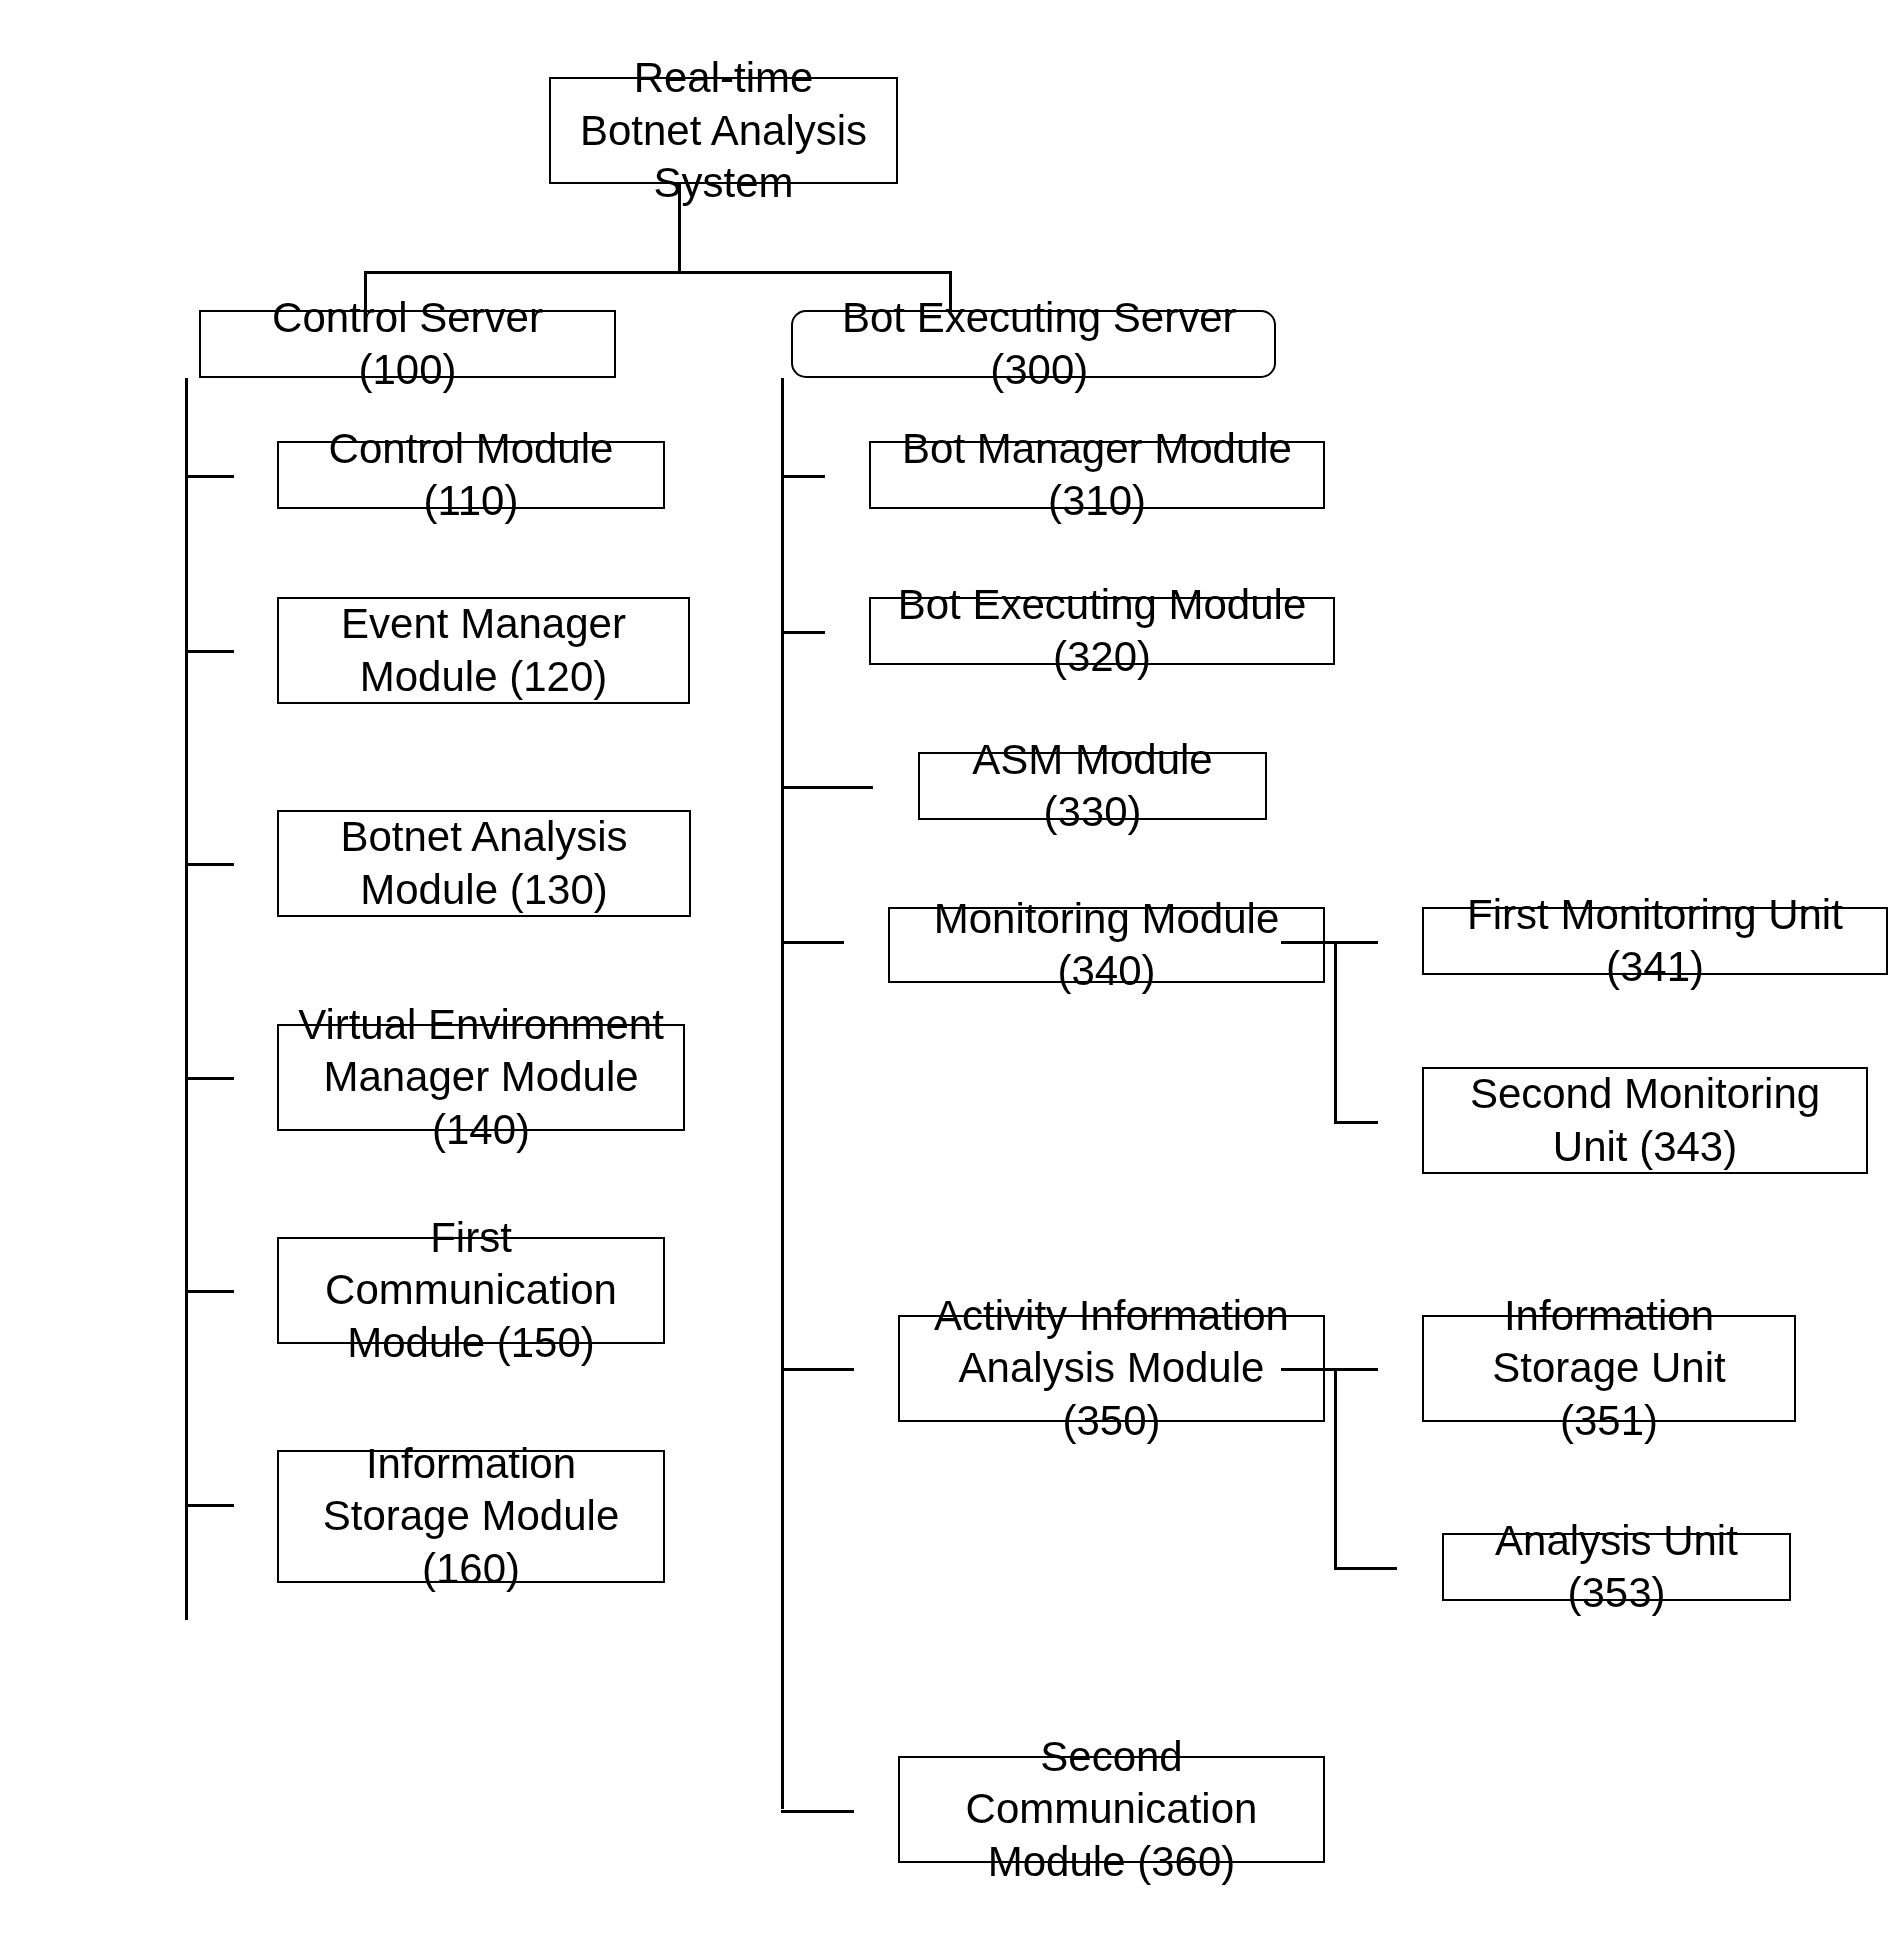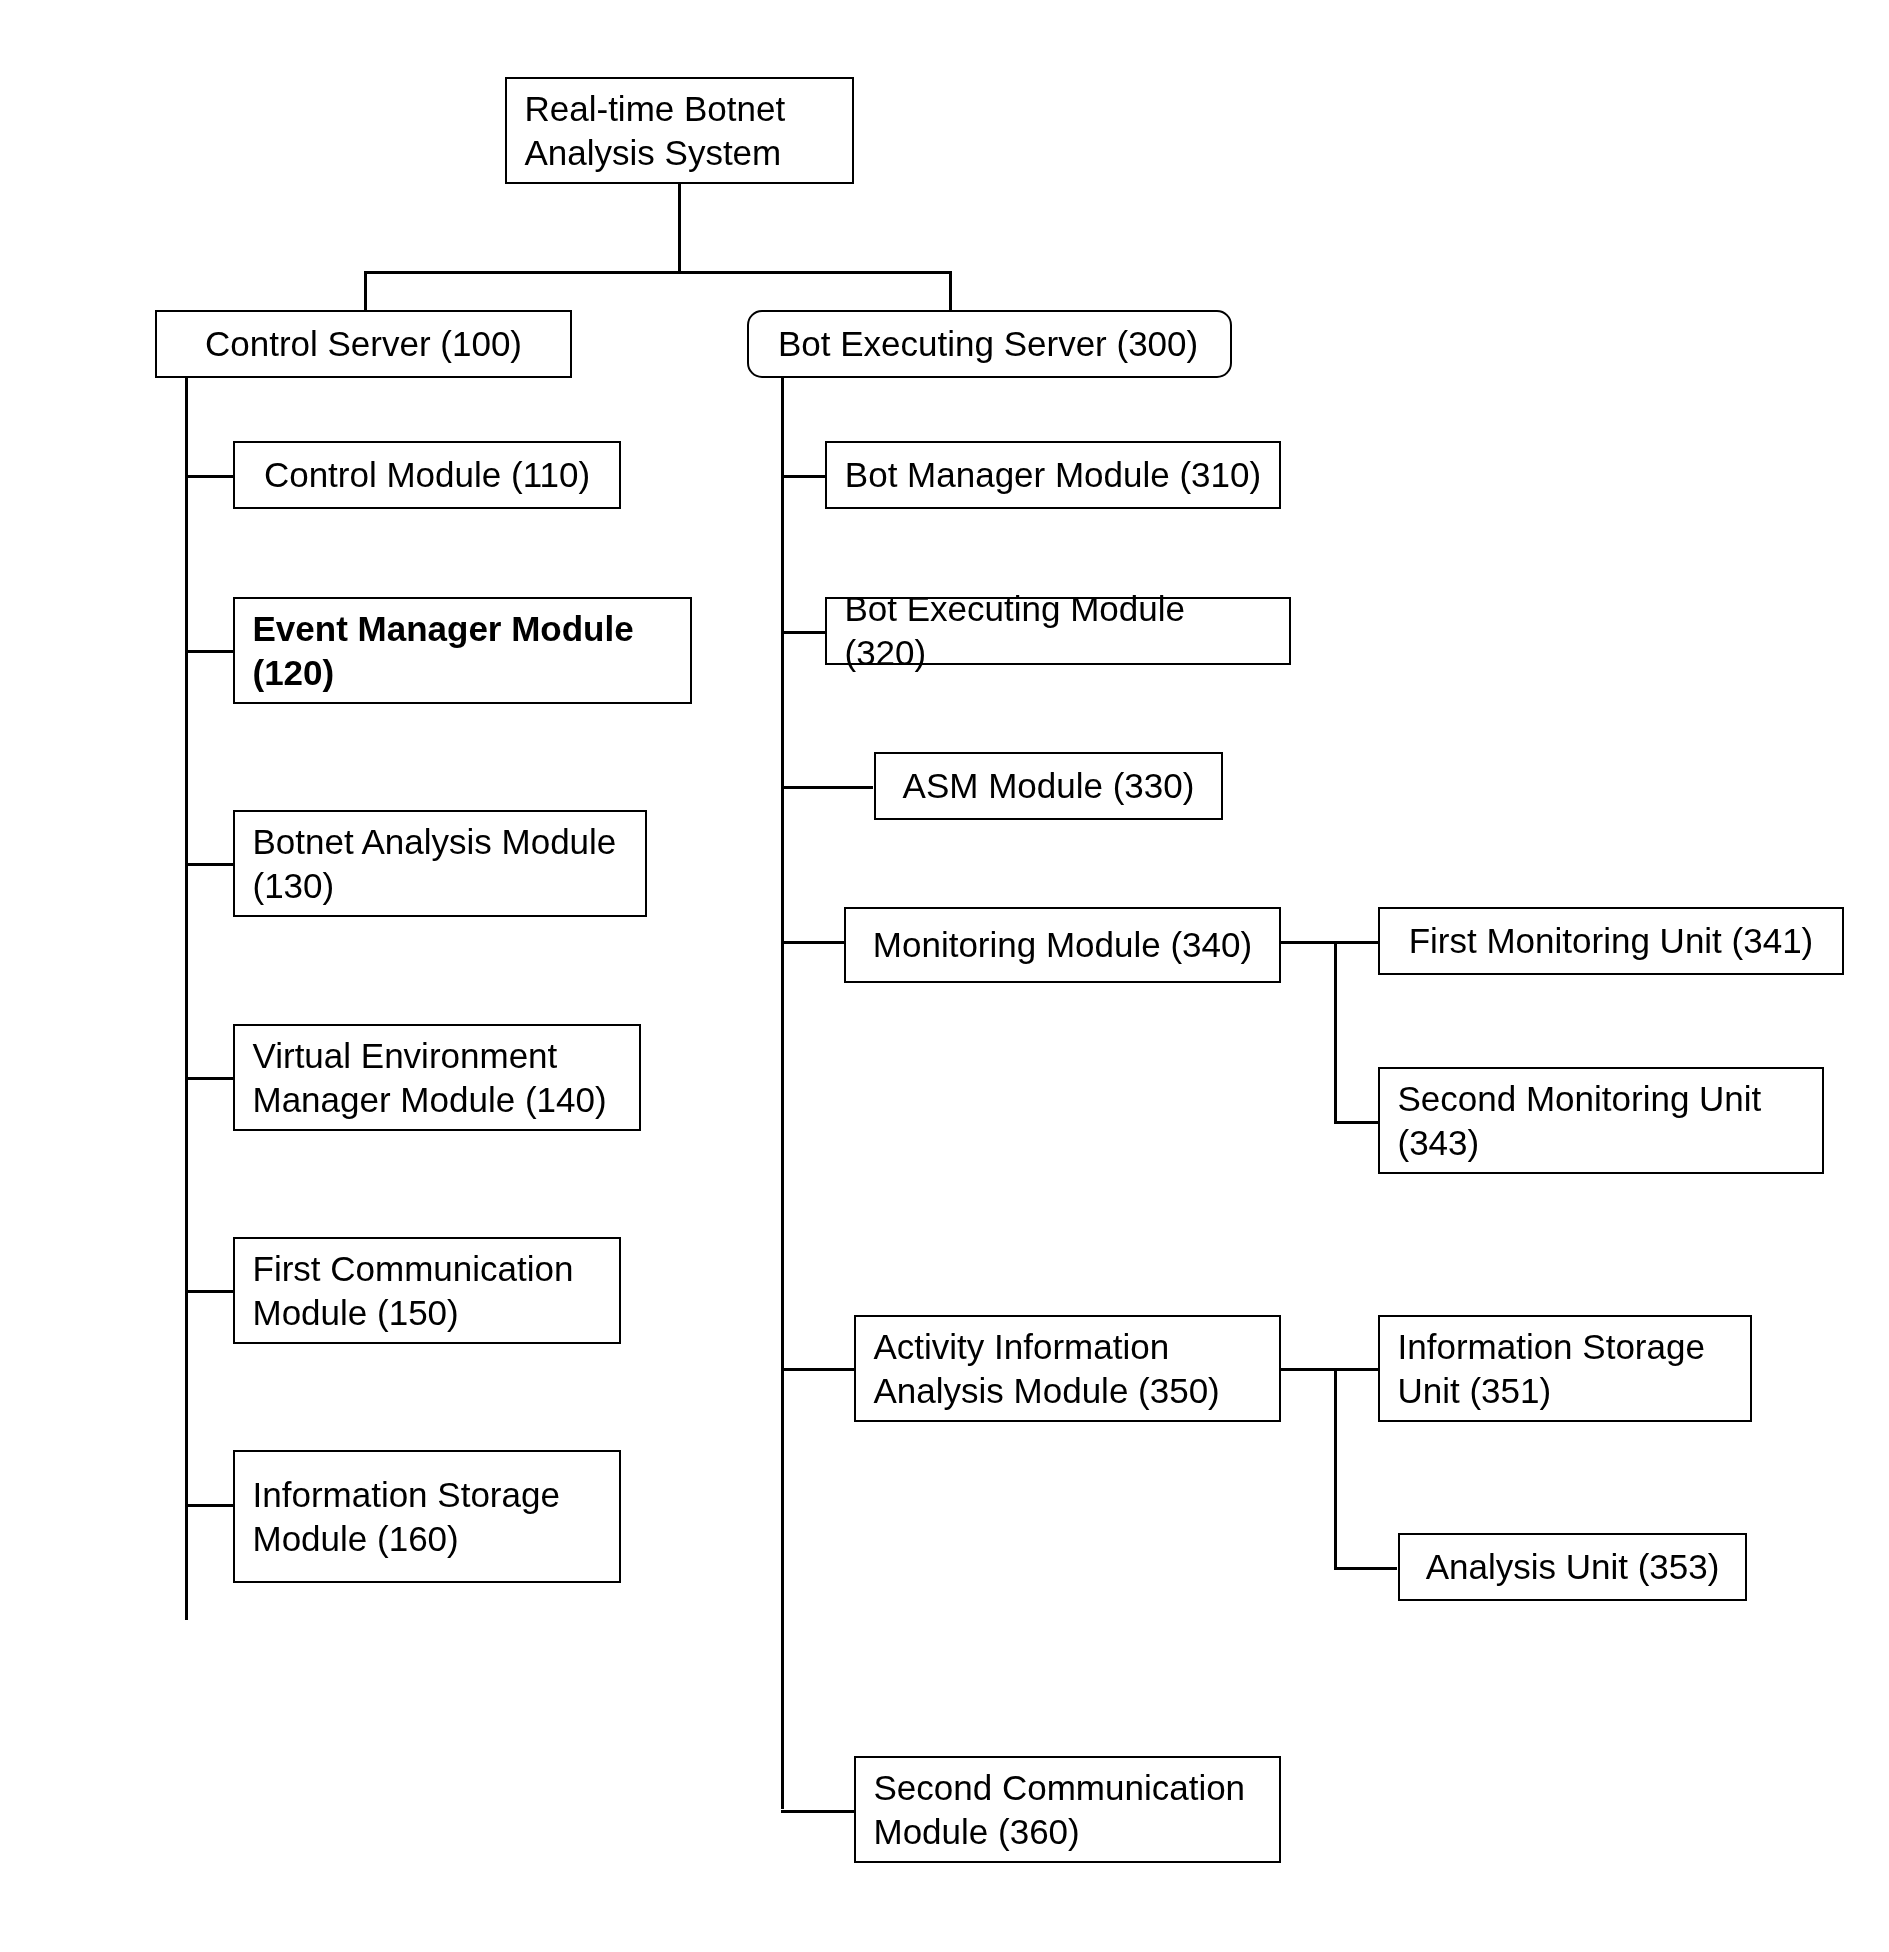--- a/index.html
+++ b/index.html
@@ -14,23 +14,25 @@
     height: 1875px;
     margin: 0 auto;
   }
   .box {
     position: absolute;
     border: 2.9px solid #000;
     background: #fff;
     display: flex;
     align-items: center;
     justify-content: center;
+    text-align: center;
     padding: 7.8px 17.5px;
-    font-size: 35px;
+    font-size: 42px;
     line-height: 1.25;
+    margin-left: 44px;
   }
   .line {
     position: absolute;
     background: #000;
   }
   .vline { width: 2.9px; }
   .hline { height: 2.9px; }
 </style>
 </head>
 <body>
@@ -58,21 +60,21 @@
   </div>
 
   <div class="line vline" style="left:146px; top:320px; height:1242px;"></div>
 
   <div class="line hline" style="left:146px; top:417px; width:49px;"></div>
   <div class="box" style="left:194px; top:383px; width:388px; height:68px;">
     <span>Control Module (110)</span>
   </div>
 
   <div class="line hline" style="left:146px; top:592px; width:49px;"></div>
-  <div class="box" style="left:194px; top:539px; width:459px; height:107px;font-weight:bold;">
+  <div class="box" style="left:194px; top:539px; width:413px; height:107px;">
     <span>Event Manager Module (120)</span>
   </div>
 
   <div class="line hline" style="left:146px; top:805px; width:49px;"></div>
   <div class="box" style="left:194px; top:752px; width:414px; height:107px;">
     <span>Botnet Analysis Module (130)</span>
   </div>
 
   <div class="line hline" style="left:146px; top:1019px; width:49px;"></div>
   <div class="box" style="left:194px; top:966px; width:408px; height:107px;">

